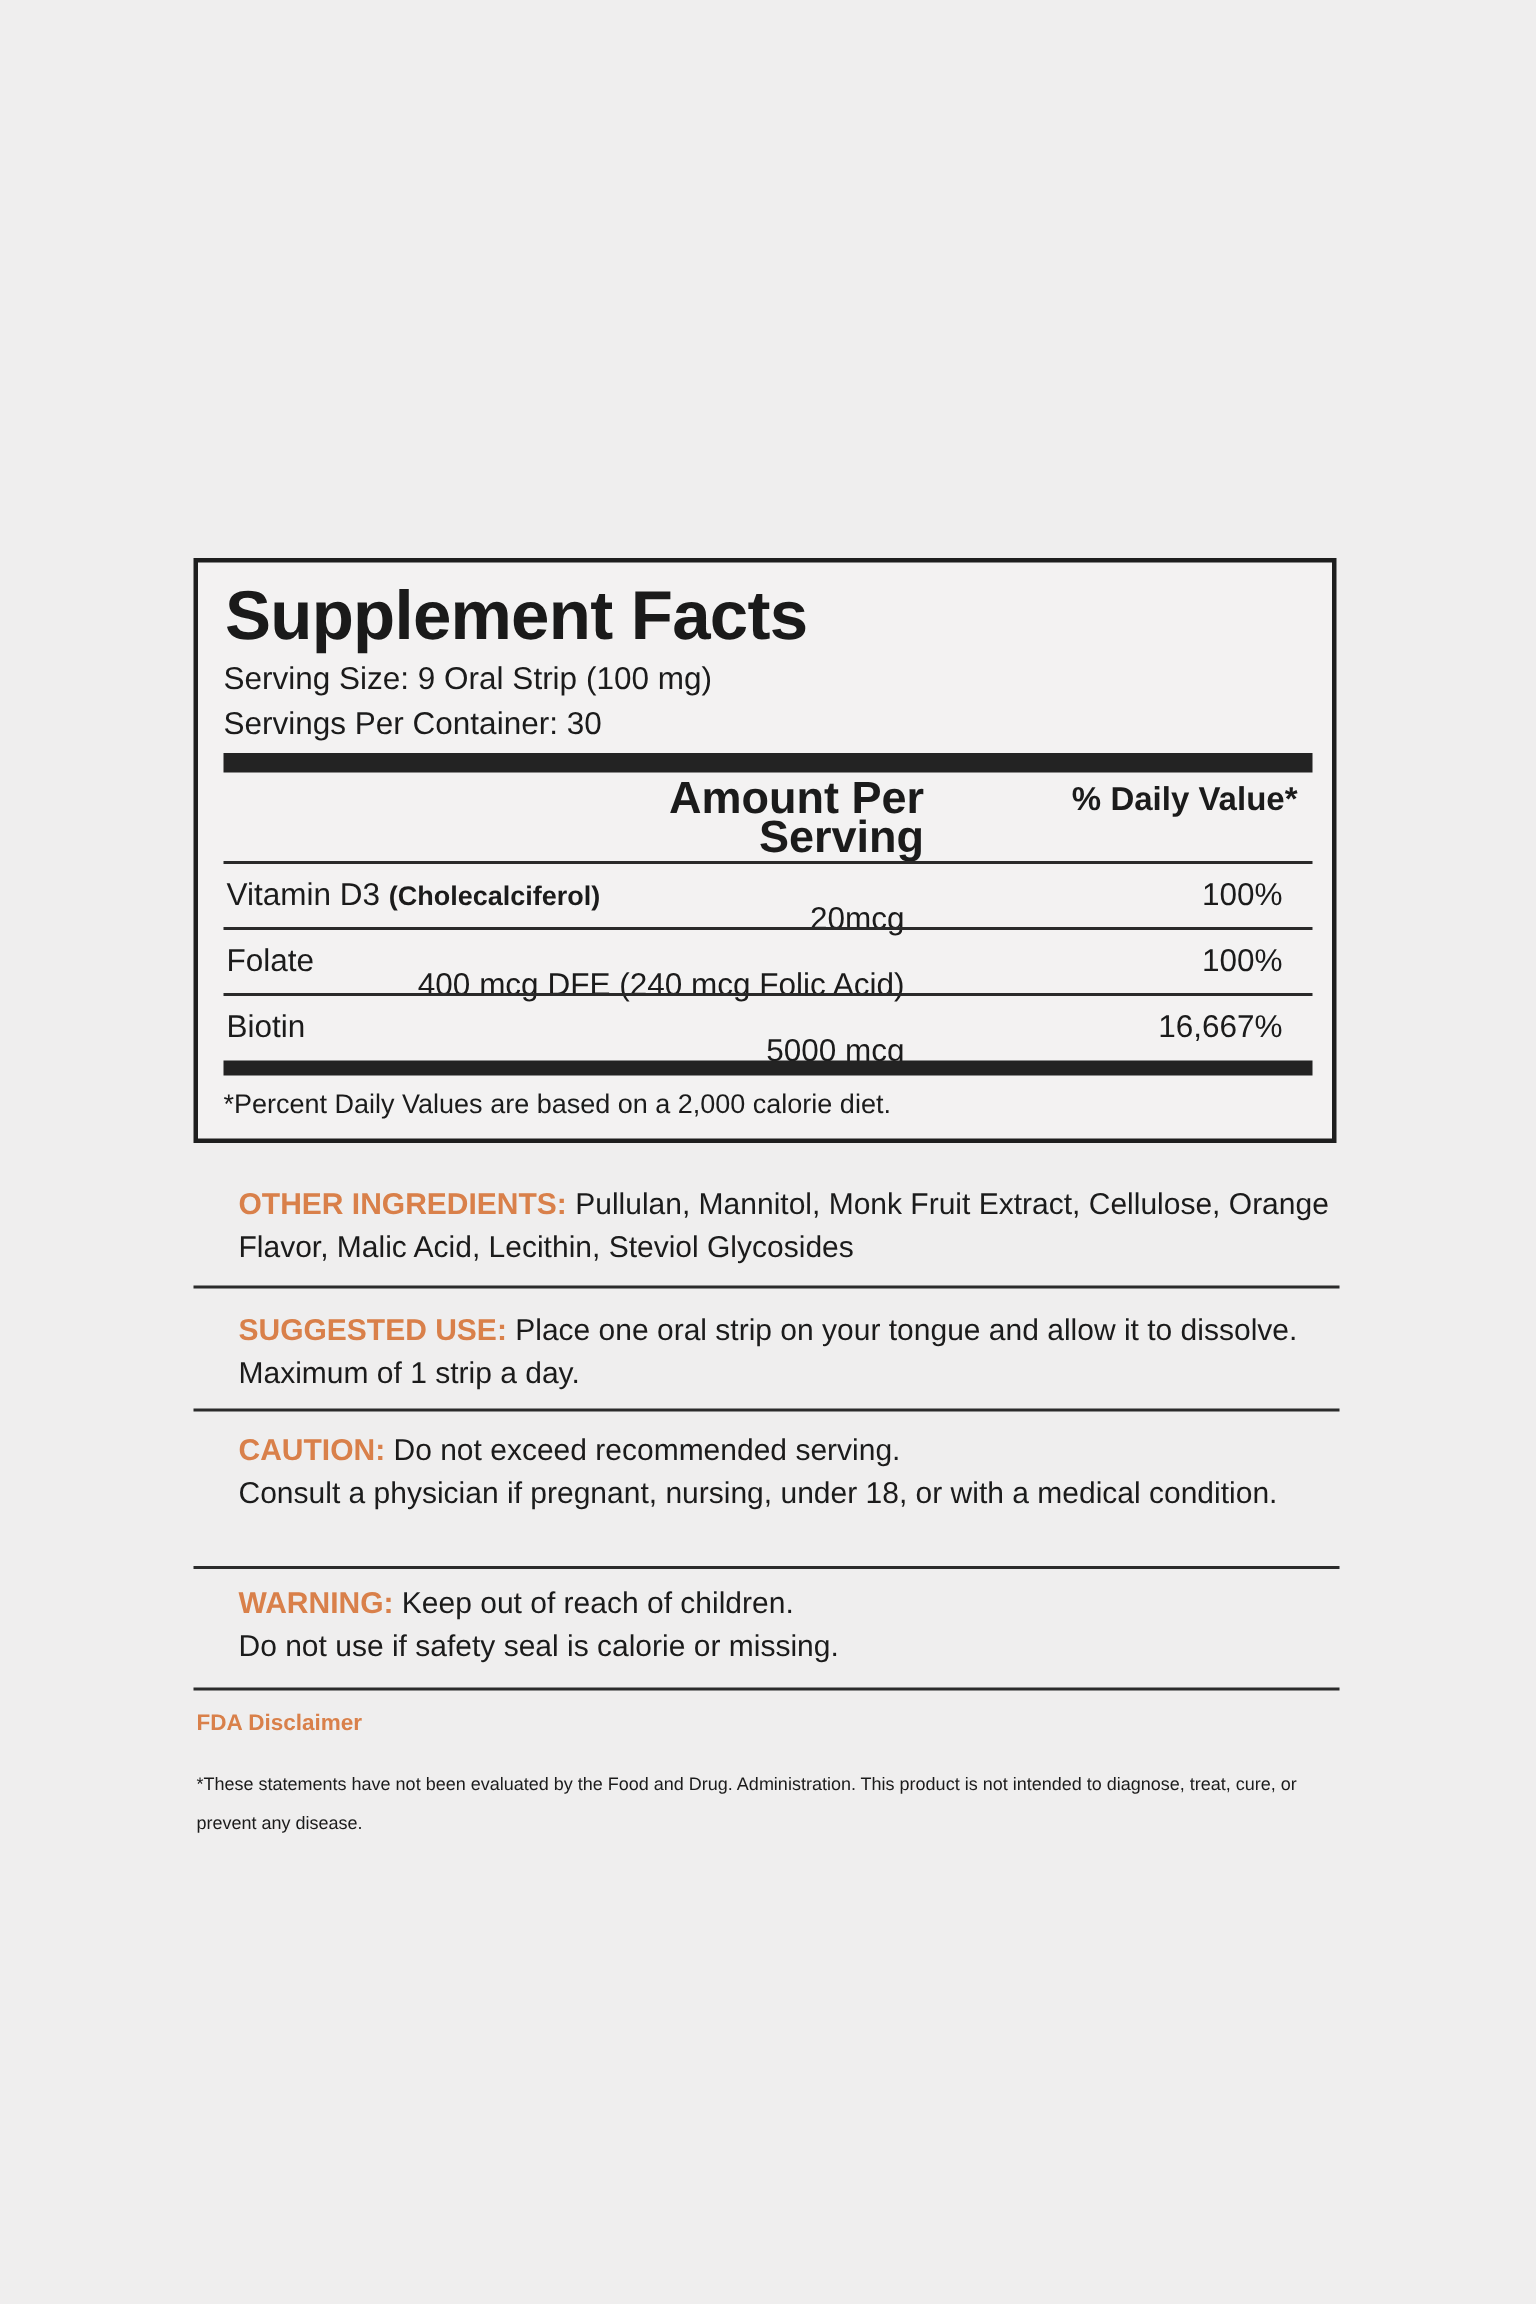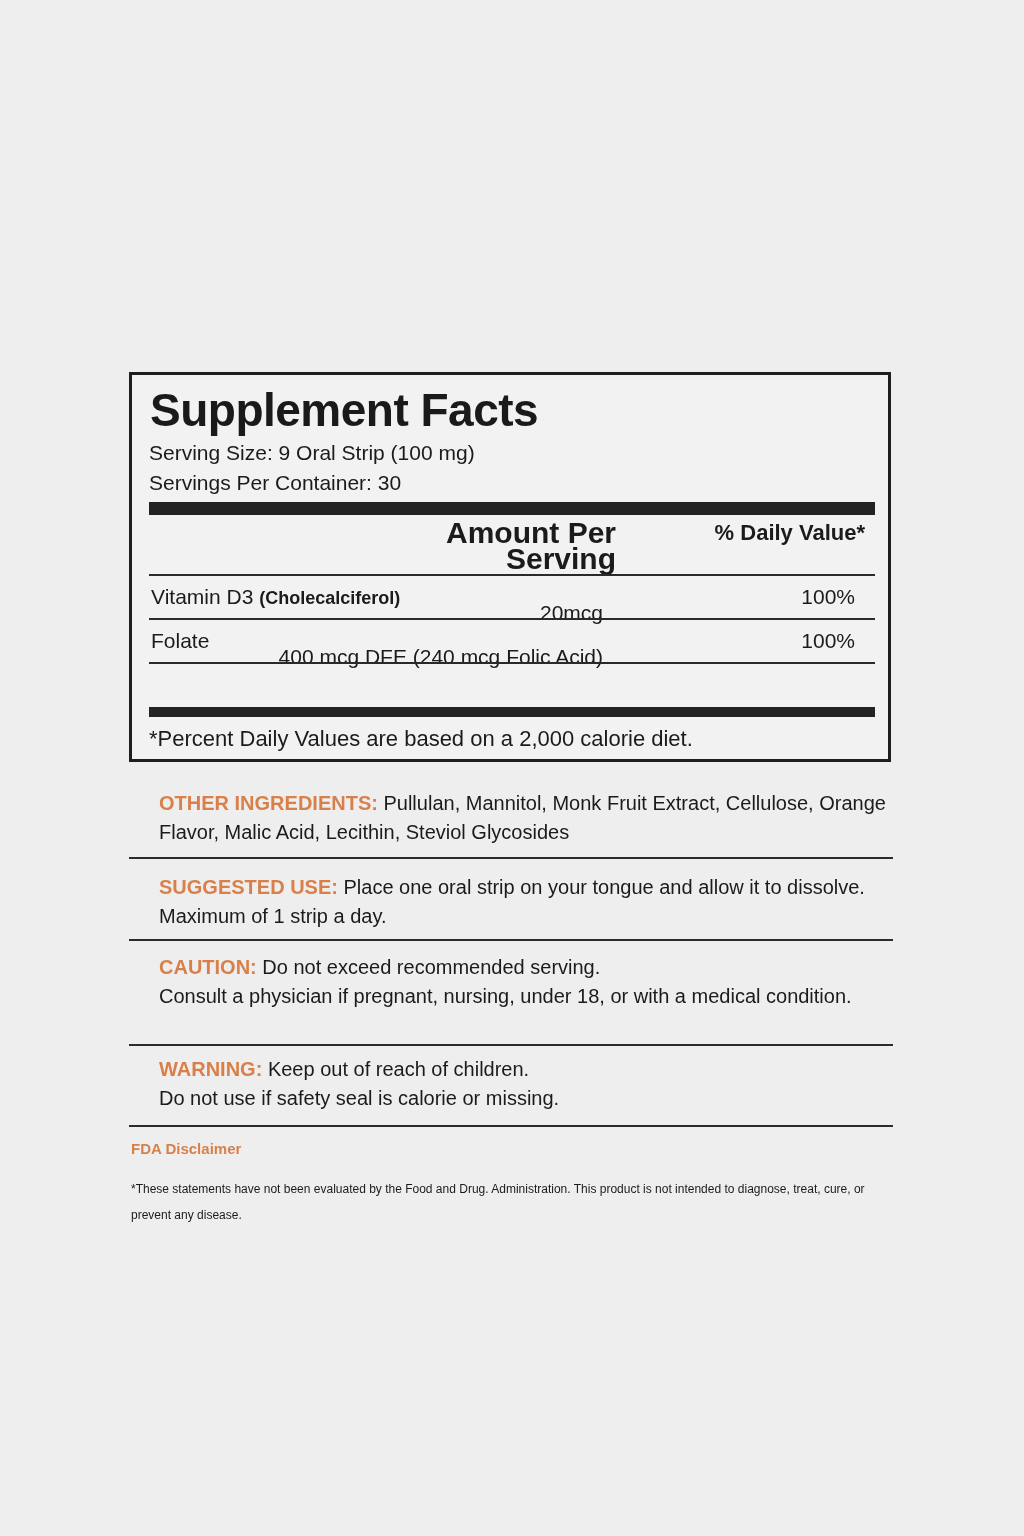--- a/index.html
+++ b/index.html
@@ -46,21 +46,21 @@
   }
   .row {
     position: absolute; left: 17px; width: 726px; height: 40px;
     font-size: 21px;
   }
   .row .name { position: absolute; left: 2px; top: 8px; }
   .row .name small { font-size: 18px; font-weight: bold; }
   .row .amount { position: absolute; right: 272px; top: 8px; text-align: left; margin-top: 16px; }
   .row .dv { position: absolute; right: 20px; top: 8px; text-align: right; }
   .footnote {
-    position: absolute; left: 17px; top: 351px; font-size: 22px;
+    position: absolute; left: 17px; top: 351px; font-size: 18px;
   }
   .section {
     position: absolute; left: 131px; width: 762px;
     font-size: 20px; line-height: 29px; color: #1b1b1b; margin-left: 28px;
   }
   .section .label { color: #d9804a; font-weight: bold; }
   .divider {
     position: absolute; left: 129px; width: 764px; height: 2px; background: #2b2b2b;
   }
   .fda-title {
@@ -93,20 +93,25 @@
     <span class="amount">20mcg</span>
     <span class="dv">100%</span>
   </div>
   <div class="thin-line" style="top:243px"></div>
   <div class="row" style="top:246px">
     <span class="name">Folate</span>
     <span class="amount">400 mcg DFE (240 mcg Folic Acid)</span>
     <span class="dv">100%</span>
   </div>
   <div class="thin-line" style="top:287px"></div>
+  <div class="row" style="top:290px">
+    <span class="name">Biotin</span>
+    <span class="amount">5000 mcg</span>
+    <span class="dv">16,667%</span>
+  </div>
   <div class="thick-bar bar-bottom"></div>
   <div class="footnote">*Percent Daily Values are based on a 2,000 calorie diet.</div>
 </div>
 
 <div class="section" style="top:789px">
   <span class="label">OTHER INGREDIENTS:</span><span> Pullulan, Mannitol, Monk Fruit Extract, Cellulose, Orange Flavor, Malic Acid, Lecithin, Steviol Glycosides</span>
 </div>
 <div class="divider" style="top:857px"></div>
 
 <div class="section" style="top:873px">

